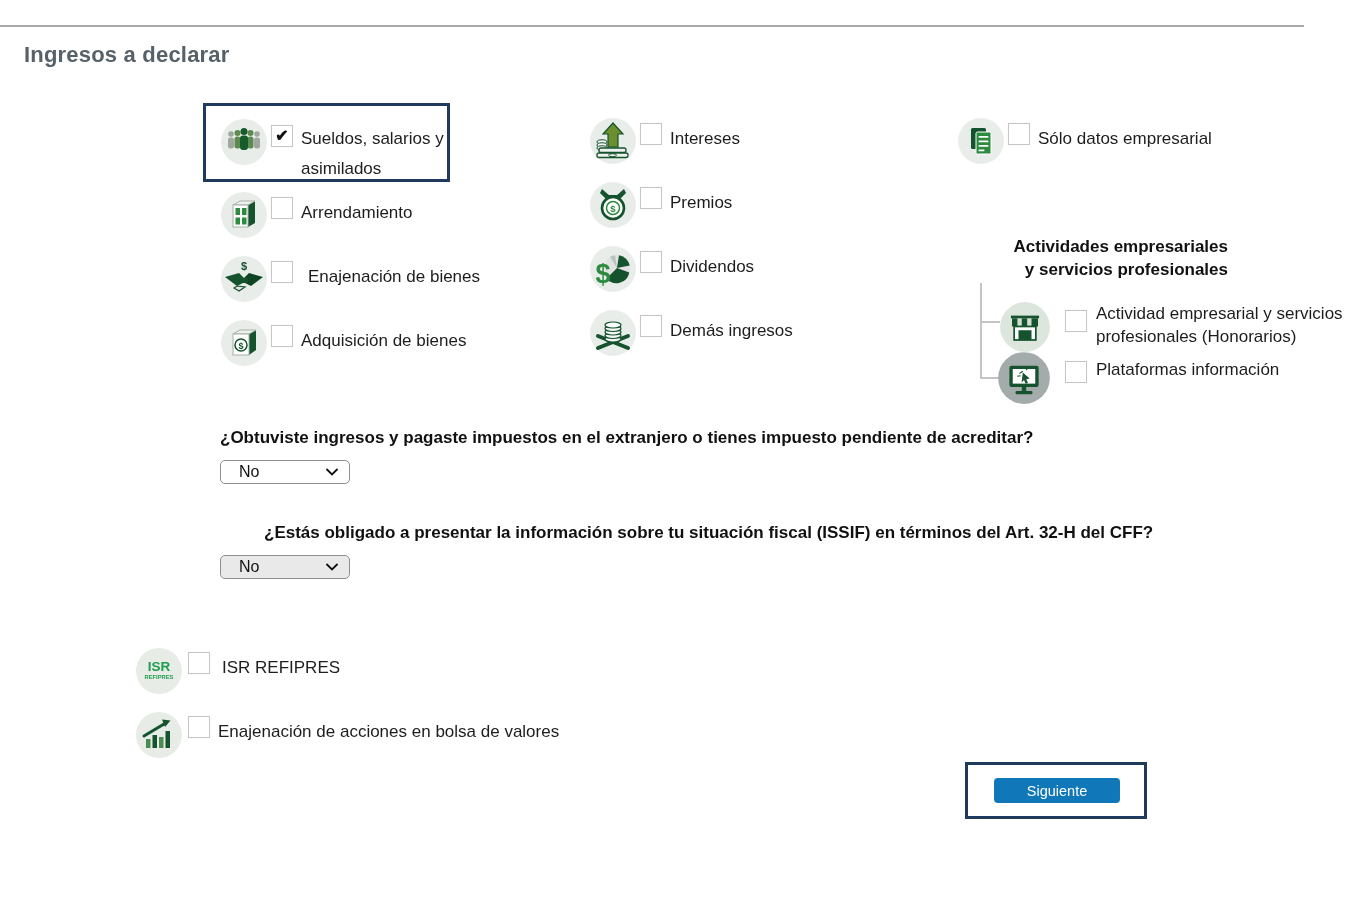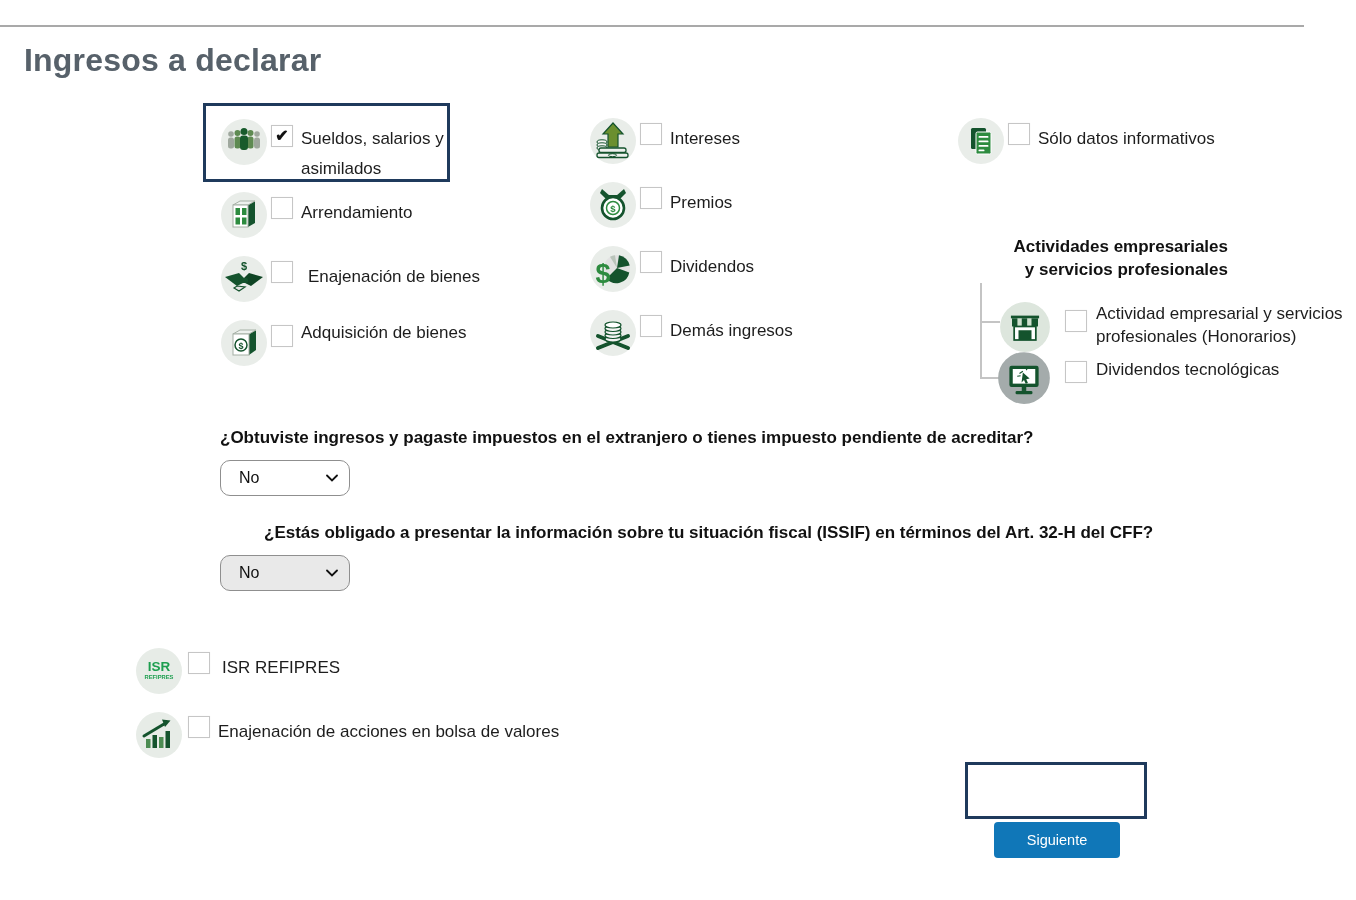--- a/index.html
+++ b/index.html
@@ -2,45 +2,45 @@
 <html><head>
 <meta charset="utf-8">
 <style>
   html,body{margin:0;padding:0;}
   body{
     width:1356px;height:900px;position:relative;background:#ffffff;
     font-family:"Liberation Sans", sans-serif;color:#1d1d1d;overflow:hidden;
   }
   .abs{position:absolute;}
   .top-rule{left:0;top:25px;width:1304px;height:2px;background:#a9a9a9;}
-  .page-title{left:24px;top:42px;font-size:32px;font-weight:700;color:#57616a;letter-spacing:.2px;}
+  .page-title{left:24px;top:42px;font-size:22px;font-weight:700;color:#57616a;letter-spacing:.2px;}
   .icon-circle{width:48px;height:48px;border-radius:50%;display:block;}
   .checkbox{
     width:20px;height:20px;background:#fff;border:1px solid #c6c6c6;
     display:flex;align-items:center;justify-content:center;
     font-size:16px;font-weight:700;color:#111;line-height:20px;cursor:pointer;
     box-shadow:0 0 1px rgba(0,0,0,.08);
   }
   .item-label{font-size:17px;color:#1d1d1d;line-height:30px;}
   .highlight-box{border:3px solid #1f3a5c;background:transparent;}
   .section-header{font-size:17px;font-weight:700;color:#111;line-height:23px;}
   .question{font-size:17px;font-weight:700;color:#111;white-space:nowrap;}
   .select{
-    width:130px;height:36px;border:1px solid #8f8f8f;border-radius:10px;background:#fff;
+    width:130px;height:24px;border:1px solid #8f8f8f;border-radius:5px;background:#fff;
     display:flex;align-items:center;cursor:pointer;box-sizing:border-box;
   }
   .select.gray{background:#e9e9e9;}
   .select .val{font-size:16px;color:#111;padding-left:18px;flex:1;}
   .select .chev{margin-right:11px;display:flex;}
   .connector{background:#c4c4c4;}
   .next-outer{width:182px;height:57px;border:3px solid #1f3a5c;box-sizing:border-box;}
   .next-btn{
-    position:absolute;left:26px;top:13px;width:126px;height:36px;background:#1077b8;
+    position:absolute;left:26px;top:13px;width:126px;height:25px;background:#1077b8;
     border:none;border-radius:4px;color:#fff;font-size:14.5px;font-family:"Liberation Sans",sans-serif;
-    display:flex;align-items:center;justify-content:center;cursor:pointer;margin-top:44px;
+    display:flex;align-items:center;justify-content:center;cursor:pointer;
   }
 </style>
 </head>
 <body>
 
 <div class="abs top-rule"></div>
 
 <div class="abs page-title">Ingresos a declarar</div>
 
 <div class="abs highlight-box" style="left:203px;top:103px;width:241px;height:73px;"></div>
@@ -89,21 +89,21 @@
 
 <svg class="abs icon-circle" style="left:220px;top:319px;" width="48" height="48" viewBox="0 0 48 48">
   <circle cx="24" cy="24" r="23" fill="#e9ede9"></circle>
   <polygon points="29,15 36,11 36,31 29,36" fill="#14532d"></polygon>
   <polygon points="13,15 20,11 36,11 29,15" fill="#eef1ee" stroke="#a5b0a5" stroke-width="1"></polygon>
   <rect x="13" y="15" width="16" height="21" fill="#ffffff" stroke="#a5b0a5" stroke-width="1"></rect>
   <circle cx="21" cy="26" r="6" fill="#ffffff" stroke="#14532d" stroke-width="1.5"></circle>
   <text x="21" y="29.5" text-anchor="middle" font-size="9" font-weight="bold" fill="#14532d" font-family="Liberation Sans,sans-serif">$</text>
 </svg>
 <div class="abs checkbox" style="left:271px;top:325px;"></div>
-<div class="abs item-label" style="left:301px;top:318px;">Adquisición de bienes</div>
+<div class="abs item-label" style="left:301px;top:326px;">Adquisición de bienes</div>
 
 <svg class="abs icon-circle" style="left:589px;top:117px;" width="48" height="48" viewBox="0 0 48 48">
   <circle cx="24" cy="24" r="23" fill="#e9ede9"></circle>
   <ellipse cx="13" cy="25" rx="5" ry="2.2" fill="#f5f5f5" stroke="#14532d" stroke-width="1"></ellipse>
   <ellipse cx="13" cy="28" rx="5" ry="2.2" fill="#f5f5f5" stroke="#14532d" stroke-width="1"></ellipse>
   <ellipse cx="13" cy="31" rx="5" ry="2.2" fill="#f5f5f5" stroke="#14532d" stroke-width="1"></ellipse>
   <polygon points="24,6 34,17 29,17 29,30 19,30 19,17 14,17" fill="#6b8f2f" stroke="#14532d" stroke-width="1.2"></polygon>
   <rect x="10" y="31" width="27" height="4.5" rx="2" fill="#eef1ee" stroke="#14532d" stroke-width="1.3"></rect>
   <rect x="8" y="36" width="31" height="4.5" rx="2" fill="#eef1ee" stroke="#14532d" stroke-width="1.3"></rect>
   <ellipse cx="23.5" cy="38.2" rx="4" ry="1.5" fill="none" stroke="#14532d" stroke-width="1"></ellipse>
@@ -150,21 +150,21 @@
 <svg class="abs icon-circle" style="left:957px;top:117px;" width="48" height="48" viewBox="0 0 48 48">
   <circle cx="24" cy="24" r="23" fill="#e9ede9"></circle>
   <rect x="14" y="11" width="15" height="21" rx="1.5" fill="#14532d"></rect>
   <rect x="19" y="15" width="15" height="22" rx="1.5" fill="#2d8b3f" stroke="#ffffff" stroke-width="1"></rect>
   <rect x="21.5" y="19" width="10" height="1.8" rx="0.9" fill="#ffffff"></rect>
   <rect x="21.5" y="23.5" width="10" height="1.8" rx="0.9" fill="#ffffff"></rect>
   <rect x="21.5" y="28" width="10" height="1.8" rx="0.9" fill="#ffffff"></rect>
   <rect x="21.5" y="32.5" width="6" height="1.8" rx="0.9" fill="#ffffff"></rect>
 </svg>
 <div class="abs checkbox" style="left:1008px;top:123px;"></div>
-<div class="abs item-label" style="left:1038px;top:124px;">Sólo datos informativos</div>
+<div class="abs item-label" style="left:1038px;top:124px;">Sólo datos empresarial</div>
 
 <div class="abs section-header" style="left:1003px;top:235px;width:225px;text-align:right;">Actividades empresariales y servicios profesionales</div>
 
 <div class="abs connector" style="left:980px;top:283px;width:2px;height:96px;"></div>
 <div class="abs connector" style="left:980px;top:321px;width:20px;height:2px;"></div>
 <div class="abs connector" style="left:980px;top:377px;width:20px;height:2px;"></div>
 
 <svg class="abs" style="left:999px;top:301px;" width="52" height="52" viewBox="0 0 48 48">
   <circle cx="24" cy="24" r="23" fill="#dde6dd"></circle>
   <rect x="11" y="13.5" width="26" height="2.5" fill="#14532d"></rect>
@@ -180,21 +180,21 @@
 <svg class="abs" style="left:997px;top:351px;" width="54" height="54" viewBox="0 0 48 48">
   <circle cx="24" cy="24" r="23" fill="#a4abab"></circle>
   <rect x="11" y="13" width="26" height="19" rx="2" fill="#14532d"></rect>
   <rect x="14" y="16" width="20" height="13" fill="#ffffff"></rect>
   <path d="M23 18 l-3 2 M21 22 l-3 .5 M26 17 l1 -2" stroke="#14532d" stroke-width="1" fill="none"></path>
   <polygon points="23,19 29,24.5 26,25 27.5,28.5 25.5,29.2 24,25.8 21.8,28" fill="#14532d"></polygon>
   <rect x="22" y="32" width="4" height="3.5" fill="#14532d"></rect>
   <rect x="16.5" y="35.5" width="15" height="3" rx="1.2" fill="#14532d"></rect>
 </svg>
 <div class="abs checkbox" style="left:1065px;top:361px;"></div>
-<div class="abs item-label" style="left:1096px;top:355px;">Dividendos tecnológicas</div>
+<div class="abs item-label" style="left:1096px;top:355px;">Plataformas información</div>
 
 <div class="abs question" style="left:220px;top:428px;">¿Obtuviste ingresos y pagaste impuestos en el extranjero o tienes impuesto pendiente de acreditar?</div>
 <div class="abs select" style="left:220px;top:460px;" role="combobox">
   <span class="val">No</span>
   <span class="chev">
     <svg width="12" height="8" viewBox="0 0 12 8">
         <path d="M1 1.5 L6 6.5 L11 1.5" fill="none" stroke="#111" stroke-width="1.8" stroke-linecap="round"></path>
       </svg>
   </span>
 </div>

